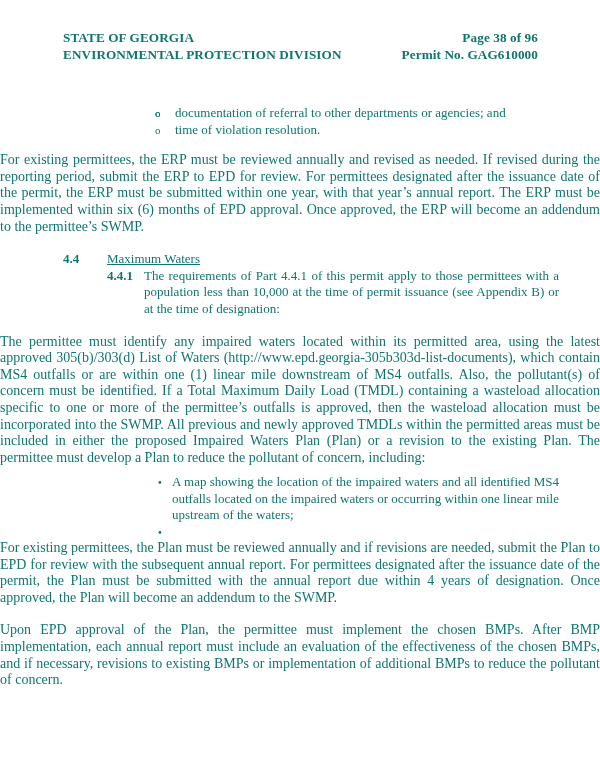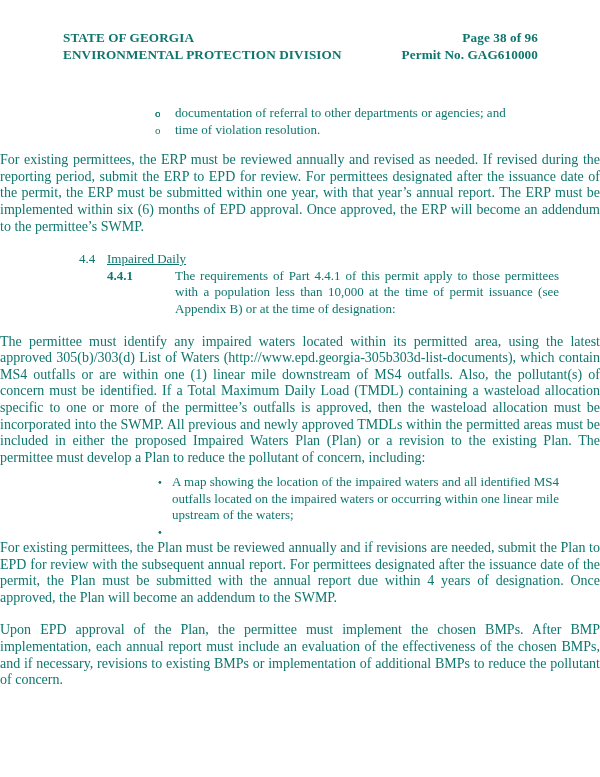--- a/index.html
+++ b/index.html
@@ -119,22 +119,23 @@
 
   
   .sec-row {
     position: relative;
     margin: 0 41px 0 63px;
     font-size: 13px;
     line-height: 16.6px;
   }
   .sec-num {
     position: absolute;
-    left: 16px;
-    top: 0;
+    left: 0;
+    top: 0;
+    font-weight: bold;
   }
   .sec-title {
     display: inline-block;
     margin-left: 44px;
     text-decoration: underline;
   }
 
   
   .subsec {
     position: relative;
@@ -145,21 +146,21 @@
     text-justify: inter-word;
   }
   .subsec-num {
     position: absolute;
     left: 0;
     top: 0;
     font-weight: bold;
   }
   .subsec-text {
     display: block;
-    margin-left: 68px;
+    margin-left: 37px;
   }
 
   .gap-sm { height: 8px; }
   .gap-md { height: 14px; }
   .gap-lg { height: 16px; }
 
   
   .scan-speck {
     position: absolute;
     left: 113px;
@@ -203,21 +204,21 @@
     </ul>
 
     <div class="gap-md"></div>
 
     <p class="para lvl-body">For existing permittees, the ERP must be reviewed annually and revised as needed.   If revised during the reporting period, submit the ERP to EPD for review.   For permittees designated after the issuance date of the permit, the ERP must be submitted within one year, with that year’s annual report.   The ERP must be implemented within six (6) months of EPD approval.   Once approved, the ERP will become an addendum to the permittee’s SWMP.</p>
 
     <div class="gap-lg"></div>
 
     <div class="sec-row">
       <span class="sec-num">4.4</span>
-      <span class="sec-title">Impaired Daily</span>
+      <span class="sec-title">Maximum Waters</span>
     </div>
 
     <div class="subsec">
       <span class="subsec-num">4.4.1</span>
       <span class="subsec-text">The requirements of Part 4.4.1 of this permit apply to those permittees with a population less than 10,000 at the time of permit issuance (see Appendix B) or at the time of designation:</span>
     </div>
 
     <div class="gap-lg"></div>
 
     <p class="para lvl-inner">The permittee must identify any impaired waters located within its permitted area, using the latest approved 305(b)/303(d) List of Waters (http://www.epd.georgia-305b303d-list-documents), which contain MS4 outfalls or are within one (1) linear mile downstream of MS4 outfalls. Also, the pollutant(s) of concern must be identified.   If a Total Maximum Daily Load (TMDL) containing a wasteload allocation specific to one or more of the permittee’s outfalls is approved, then the wasteload allocation must be incorporated into the SWMP.   All previous and newly approved TMDLs within the permitted areas must be included in either the proposed Impaired Waters Plan (Plan) or a revision to the existing Plan.   The permittee must develop a Plan to reduce the pollutant of concern, including:</p>

